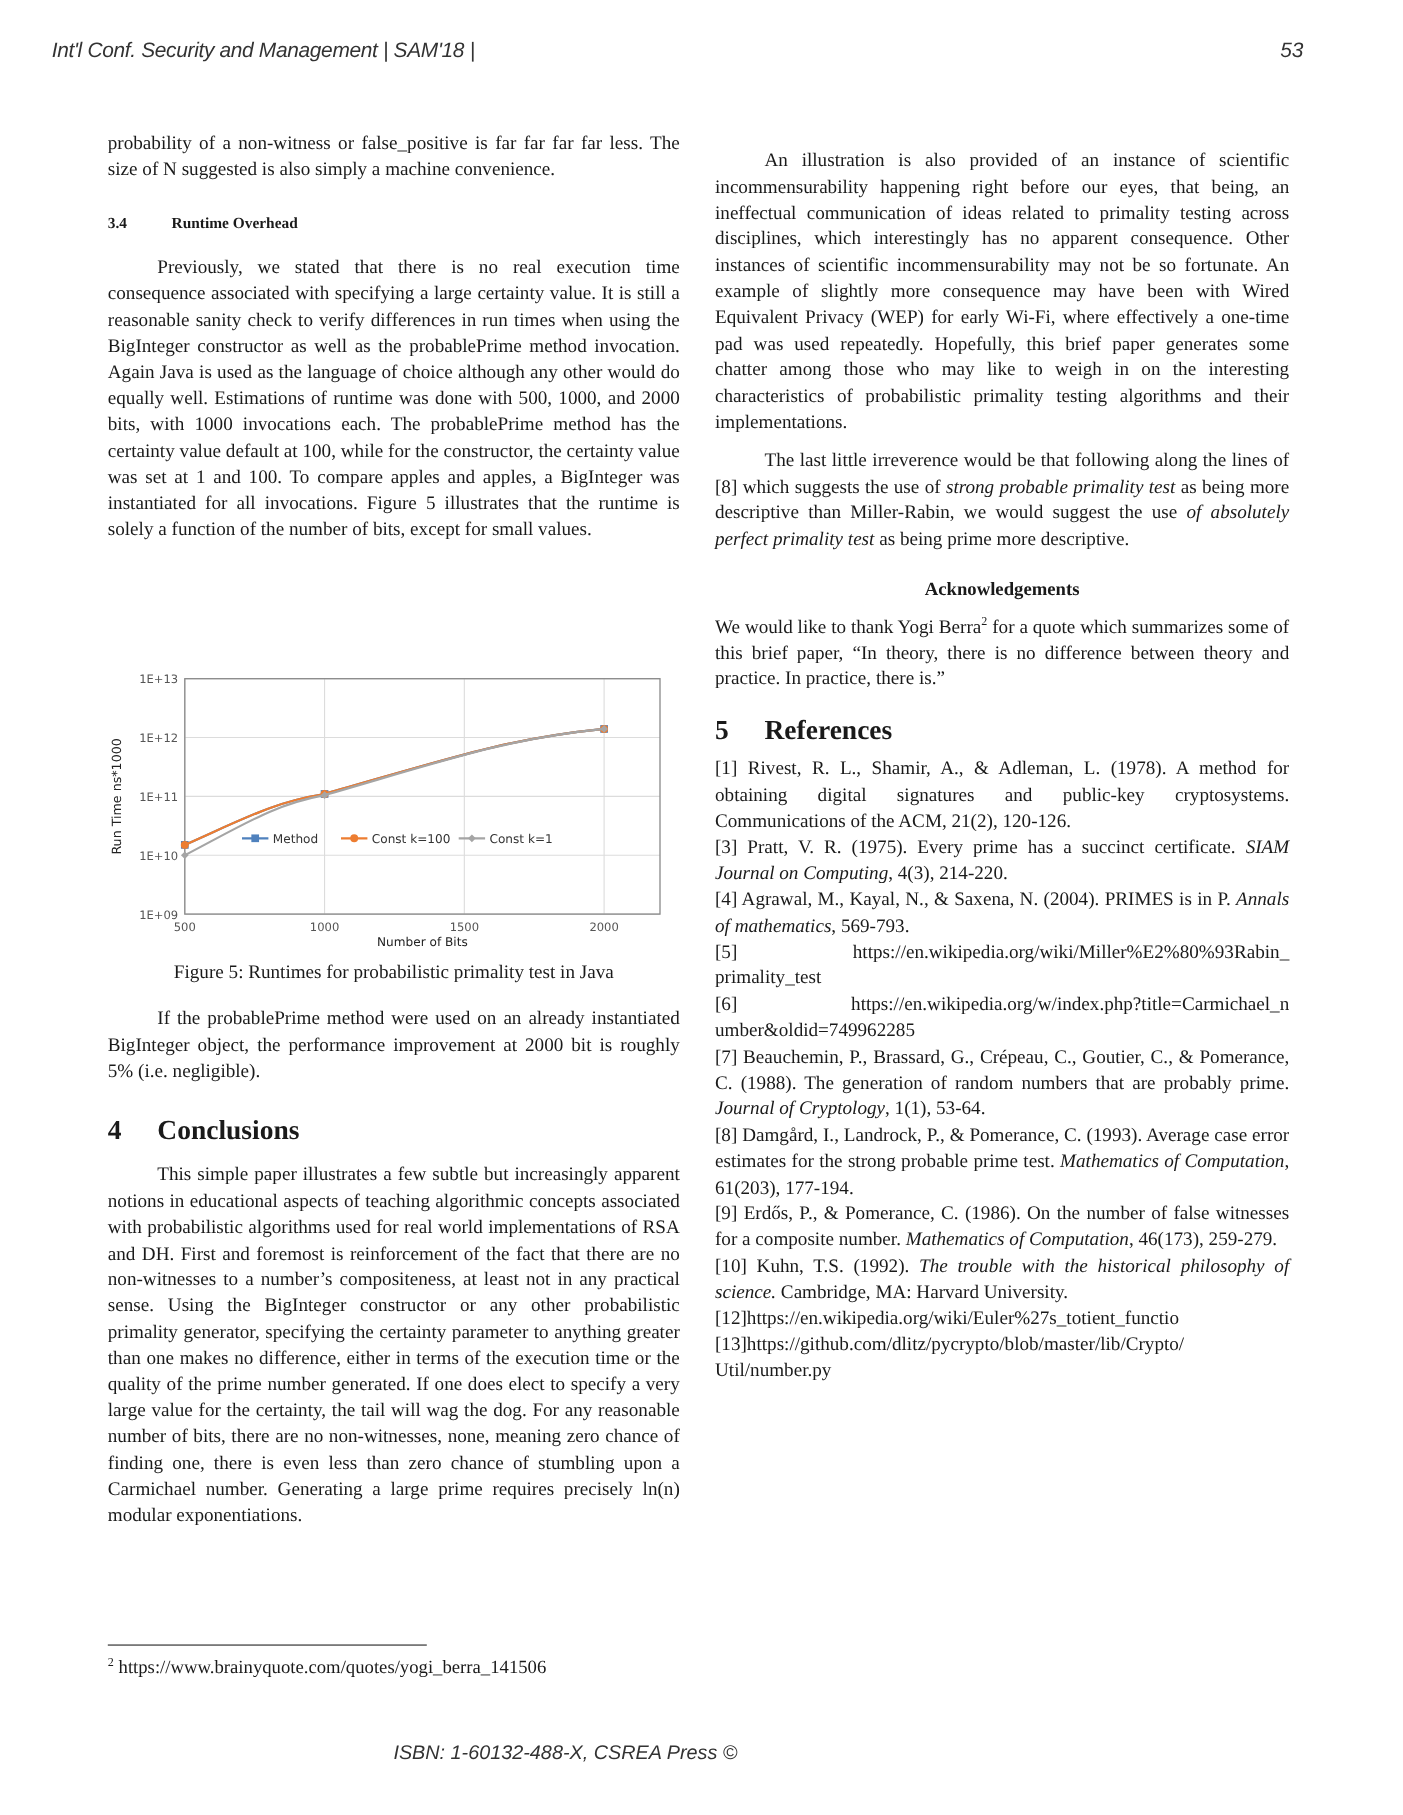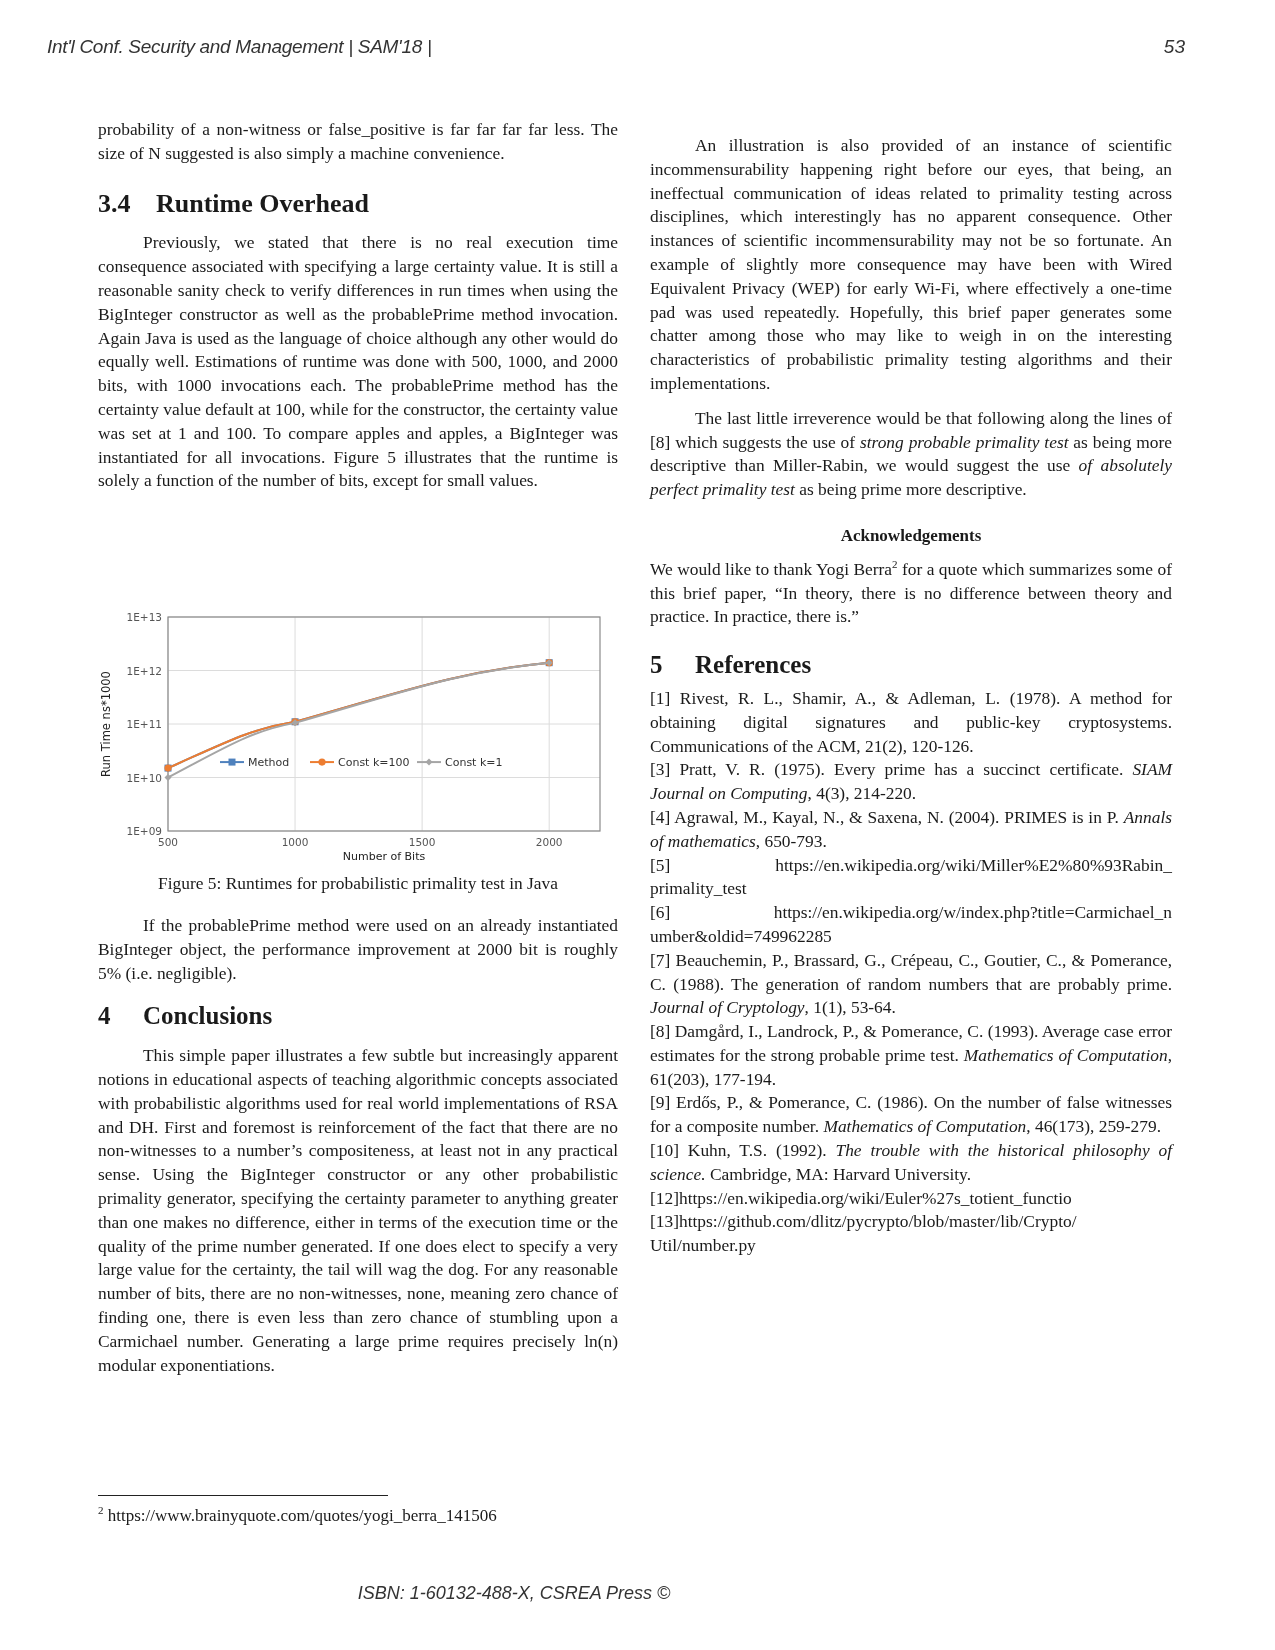--- a/index.html
+++ b/index.html
@@ -4,21 +4,21 @@
 <style>
   html, body { margin: 0; padding: 0; background: #fff; }
   body { width: 1275px; height: 1650px; position: relative; overflow: hidden; color: #1a1a1a; font-family: "Liberation Serif", serif; }
   .running-head { position: absolute; top: 36px; left: 47px; font-family: "Liberation Sans", sans-serif; font-style: italic; font-size: 19px; color: #333; letter-spacing: -0.3px; }
   .page-num { position: absolute; top: 36px; right: 90px; font-family: "Liberation Sans", sans-serif; font-style: italic; font-size: 19px; color: #333; }
   .col { position: absolute; top: 118px; width: 520px; font-size: 17.4px; line-height: 23.8px; }
   .col-left { left: 98px; }
   .col-right { left: 650px; width: 522px; }
   p { margin: 0; text-align: justify; }
   p.indent { text-indent: 45px; margin-top: 16px; }
-  .h2 { font-weight: bold; font-size: 26px; margin: 0; }
+  .h2 { font-weight: bold; font-size: 14px; margin: 0; }
   .h2 .num { display: inline-block; width: 58px; }
   .h1 { font-weight: bold; font-size: 25px; margin: 0; }
   .h1 .num { display: inline-block; width: 45px; }
   .ack-title { text-align: center; font-weight: bold; font-size: 17px; }
   i, .it { font-style: italic; }
   .ref { text-align: justify; }
   .chart { position: absolute; left: 98px; top: 600px; width: 520px; height: 268px; }
   .chart svg text { font-family: "DejaVu Sans", sans-serif; }
   .caption { position: absolute; left: 98px; top: 873px; width: 520px; text-align: center; font-size: 17.4px; }
   .fn-rule { position: absolute; left: 98px; top: 1495px; width: 290px; border-top: 1.5px solid #222; }
@@ -109,38 +109,38 @@
           <text x="347" y="166.07911764052105" font-size="11" fill="#333">Const k=1</text>
         </g>
       </g>
   </svg>
 </div>
 
 <div class="caption">Figure 5: Runtimes for probabilistic primality test in Java</div>
 
 <div class="col col-left" style="top:898px;">
   <p class="indent">If the probablePrime method were used on an already instantiated BigInteger object, the performance improvement at 2000 bit is roughly 5% (i.e. negligible).</p>
-  <div class="h1" style="margin-top:19px; margin-bottom:12px;">
+  <div class="h1" style="margin-top:31px; margin-bottom:12px;">
     <span class="num">4</span><span>Conclusions</span>
   </div>
   <p class="indent">This simple paper illustrates a few subtle but increasingly apparent notions in educational aspects of teaching algorithmic concepts associated with probabilistic algorithms used for real world implementations of RSA and DH. First and foremost is reinforcement of the fact that there are no non-witnesses to a number’s compositeness, at least not in any practical sense. Using the BigInteger constructor or any other probabilistic primality generator, specifying the certainty parameter to anything greater than one makes no difference, either in terms of the execution time or the quality of the prime number generated.  If one does elect to specify a very large value for the certainty, the tail will wag the dog. For any reasonable number of bits, there are no non-witnesses, none, meaning zero chance of finding one, there is even less than zero chance of stumbling upon a Carmichael number. Generating a large prime requires precisely ln(n) modular exponentiations.</p>
 </div>
 
 <div class="col col-right" style="left:650px;">
   <p class="indent">An illustration is also provided of an instance of scientific incommensurability happening right before our eyes, that being, an ineffectual communication of ideas related to primality testing across disciplines, which interestingly has no apparent consequence. Other instances of scientific incommensurability may not be so fortunate. An example of slightly more consequence may have been with Wired Equivalent Privacy (WEP) for early Wi-Fi, where effectively a one-time pad was used repeatedly. Hopefully, this brief paper generates some chatter among those who may like to weigh in on the interesting characteristics of probabilistic primality testing algorithms and their implementations.</p>
   <p class="indent" style="margin-top:11px;"><span>The last little irreverence would be that following along the lines of [8] which suggests the use of </span><i>strong probable primality test</i><span> as being more descriptive than Miller-Rabin, we would suggest the use </span><i>of absolutely perfect primality test</i><span> as being prime more descriptive.</span></p>
   <div class="ack-title" style="margin-top:22px; margin-bottom:10px;">Acknowledgements</div>
   <p><span>We would like to thank Yogi Berra</span><sup>2</sup><span> for a quote which summarizes some of this brief paper, “In theory, there is no difference between theory and practice. In practice, there is.”</span></p>
   <div class="h1" style="margin-top:24px; margin-bottom:10px;">
     <span class="num">5</span><span>References</span>
   </div>
   <div id="ref-list">
       <p class="ref"><span>[1] Rivest, R. L., Shamir, A., &amp; Adleman, L. (1978). A method for obtaining digital signatures and public-key cryptosystems. Communications of the ACM, 21(2), 120-126.</span><i></i><span></span></p>
       <p class="ref"><span>[3] Pratt, V. R. (1975). Every prime has a succinct certificate. </span><i>SIAM Journal on Computing</i><span>, 4(3), 214-220.</span></p>
-      <p class="ref"><span>[4] Agrawal, M., Kayal, N., &amp; Saxena, N. (2004). PRIMES is in P. </span><i>Annals of mathematics</i><span>, 650-793.</span></p>
+      <p class="ref"><span>[4] Agrawal, M., Kayal, N., &amp; Saxena, N. (2004). PRIMES is in P. </span><i>Annals of mathematics</i><span>, 569-793.</span></p>
       <p class="ref"><span>[5] https://en.wikipedia.org/wiki/Miller%E2%80%93Rabin_ primality_test</span><i></i><span></span></p>
       <p class="ref"><span>[6] https://en.wikipedia.org/w/index.php?title=Carmichael_n umber&amp;oldid=749962285</span><i></i><span></span></p>
       <p class="ref"><span>[7] Beauchemin, P., Brassard, G., Crépeau, C., Goutier, C., &amp; Pomerance, C. (1988). The generation of random numbers that are probably prime. </span><i>Journal of Cryptology</i><span>, 1(1), 53-64.</span></p>
       <p class="ref"><span>[8] Damgård, I., Landrock, P., &amp; Pomerance, C. (1993). Average case error estimates for the strong probable prime test. </span><i>Mathematics of Computation</i><span>, 61(203), 177-194.</span></p>
       <p class="ref"><span>[9] Erdős, P., &amp; Pomerance, C. (1986). On the number of false witnesses for a composite number. </span><i>Mathematics of Computation</i><span>, 46(173), 259-279.</span></p>
       <p class="ref"><span>[10] Kuhn, T.S.  (1992). </span><i>The trouble with the historical philosophy of science.</i><span>  Cambridge, MA:  Harvard University.</span></p>
       <p class="ref"><span>[12]https://en.wikipedia.org/wiki/Euler%27s_totient_functio</span><i></i><span></span></p>
       <p class="ref"><span>[13]https://github.com/dlitz/pycrypto/blob/master/lib/Crypto/ Util/number.py</span><i></i><span></span></p>
     </div>
 </div>

